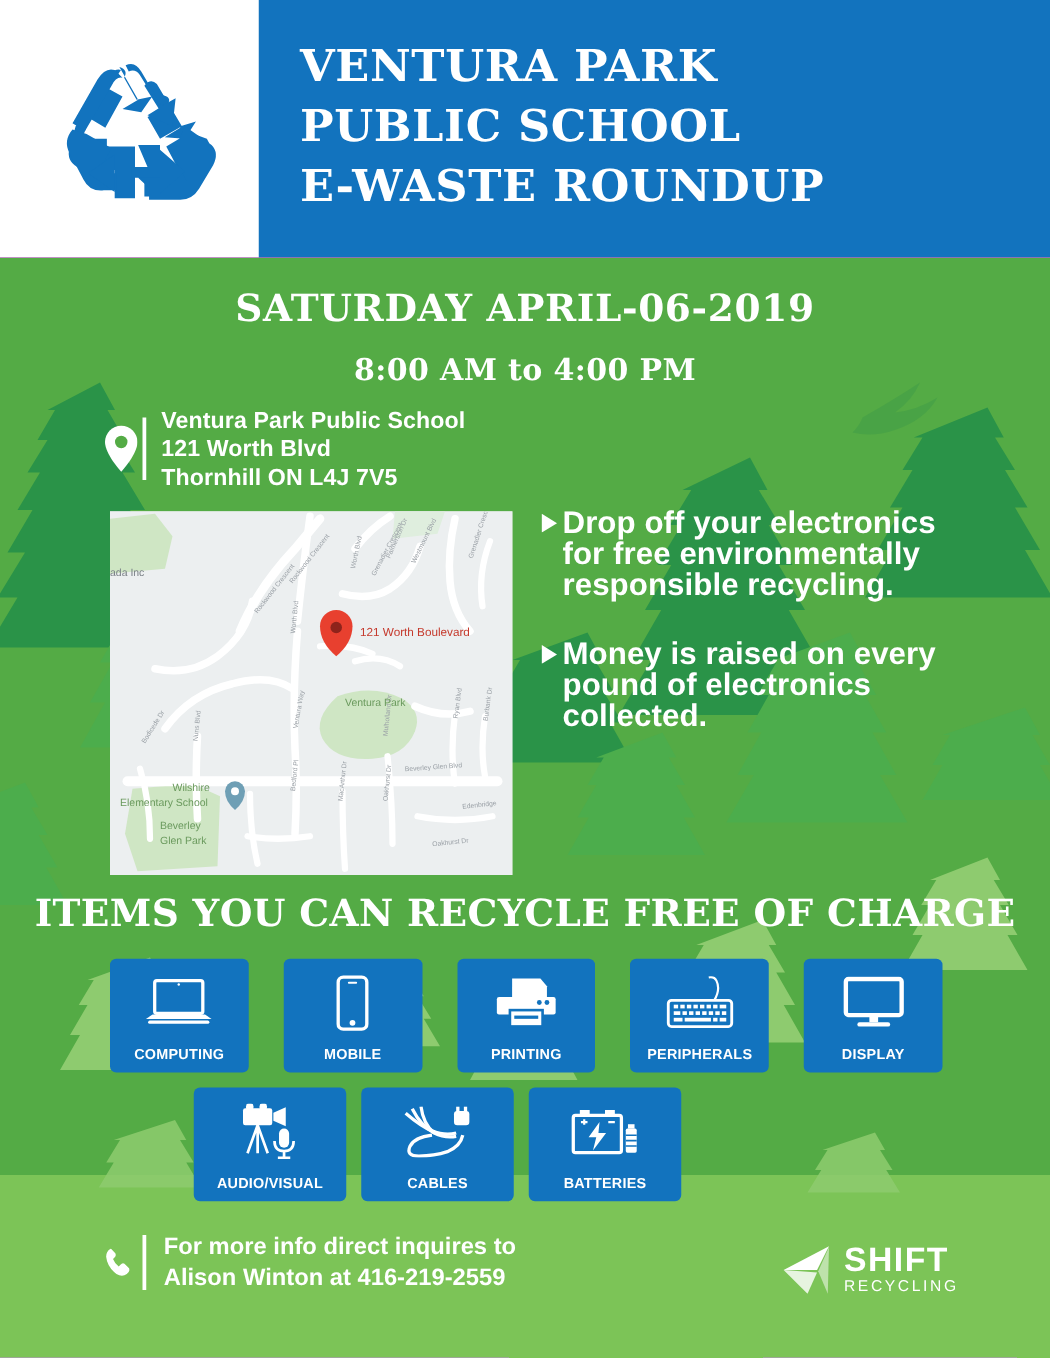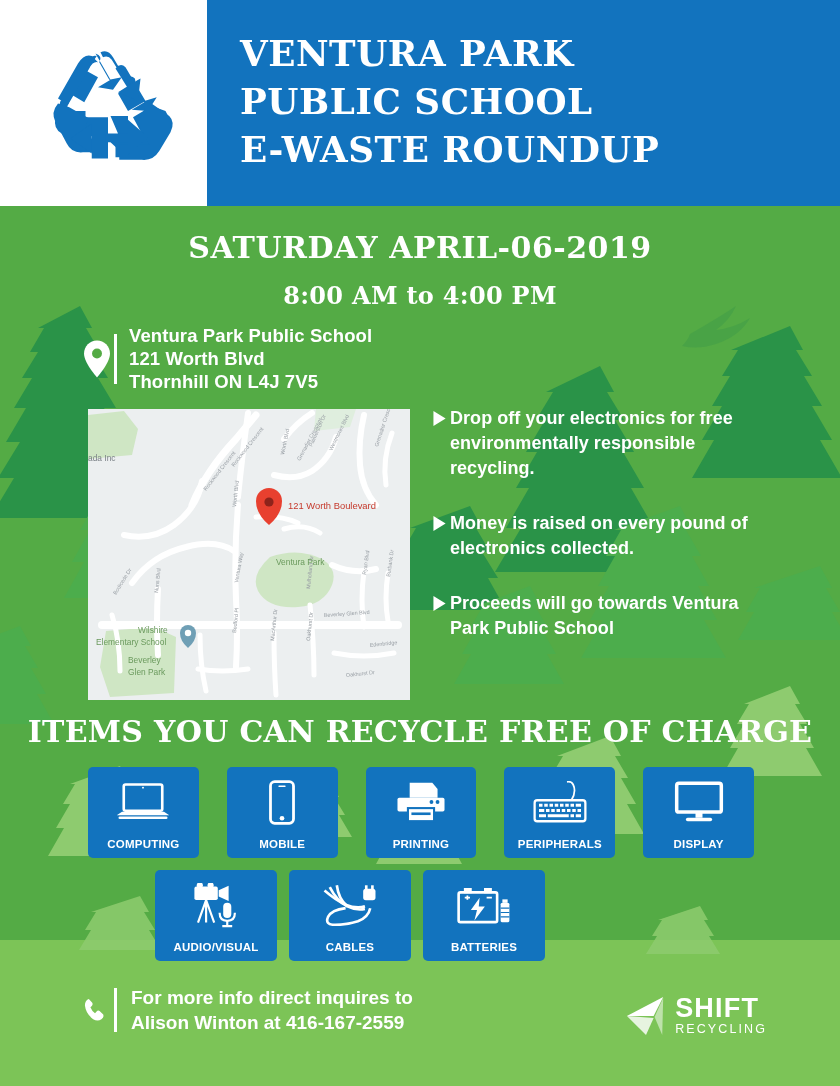--- a/index.html
+++ b/index.html
@@ -57,21 +57,21 @@
   .map {
     position:absolute; left:88px; top:203px; width:322px; height:291px;
     background:#eceff0; overflow:hidden;
   }
   .map svg { display:block; }
 
   
   .bullets { position:absolute; left:430px; top:200px; width:340px; }
   .bullet { display:flex; margin-bottom:22px; }
   .bullet-arrow { flex:0 0 20px; margin-top:5px; }
-  .bullet-text { color:#ffffff; font-size:18px; font-weight:700; line-height:25px; letter-spacing:0.05px; }
+  .bullet-text { color:#ffffff; font-size:25px; font-weight:700; line-height:25px; letter-spacing:0.05px; }
 
   
   .items-heading {
     position:absolute; left:0; top:508px; width:840px; text-align:center;
     font-family:"DejaVu Serif", serif; font-weight:700; color:#ffffff;
     font-size:30px; letter-spacing:0.3px; text-transform:uppercase;
   }
 
   
   .tiles-row1 { position:absolute; left:88px; top:561px; width:666px; display:flex; gap:28px; }
@@ -269,26 +269,20 @@
       <svg class="bullet-arrow" viewBox="0 0 14 16" width="13" height="15">
           <path d="M0 0 L13 8 L0 16 Z" fill="#ffffff"></path>
         </svg>
       <div class="bullet-text">Drop off your electronics for free environmentally responsible recycling.</div>
     </div>
     <div class="bullet" style="margin-top:30px;">
       <svg class="bullet-arrow" viewBox="0 0 14 16" width="13" height="15">
           <path d="M0 0 L13 8 L0 16 Z" fill="#ffffff"></path>
         </svg>
       <div class="bullet-text">Money is raised on every pound of electronics collected.</div>
-    </div>
-    <div class="bullet" style="margin-top:30px;">
-      <svg class="bullet-arrow" viewBox="0 0 14 16" width="13" height="15">
-          <path d="M0 0 L13 8 L0 16 Z" fill="#ffffff"></path>
-        </svg>
-      <div class="bullet-text">Proceeds will go towards Ventura Park Public School</div>
     </div>
   </div>
 
   <div class="items-heading">ITEMS YOU CAN RECYCLE FREE OF CHARGE</div>
 
   <div class="tiles-row1">
 
     <div class="tile">
       <div class="tile-icon">
         <svg viewBox="0 0 64 44" width="56" height="40">
@@ -424,21 +418,21 @@
     </div>
   </div>
 
   <div class="footer-contact">
     <svg class="phone-icon" viewBox="0 0 24 26">
       <path d="M5 1 Q1 3 1 8 Q2 17 10 23 Q15 26 19 23 Q22 21 21 18 L17 14 Q15 13 13.5 15 L12 16.5 Q8.5 14 7 10 L8.5 8.5 Q10 7 9 5 L5.5 1.2 Z" fill="#ffffff"></path>
     </svg>
     <div class="foot-div"></div>
     <div class="foot-text">
       <div>For more info direct inquires to</div>
-      <div>Alison Winton at 416-167-2559</div>
+      <div>Alison Winton at 416-219-2559</div>
     </div>
   </div>
 
   <div class="shift-logo">
     <svg viewBox="0 0 44 44" width="42" height="42">
       <path d="M2 22 L40 2 L30 22 Z" fill="#ffffff"></path>
       <path d="M2 22 L30 24 L22 42 Z" fill="#ffffff" opacity="0.82"></path>
       <path d="M31 23 L40 3 L39 42 Z" fill="#ffffff" opacity="0.5"></path>
     </svg>
     <div class="shift-words">

